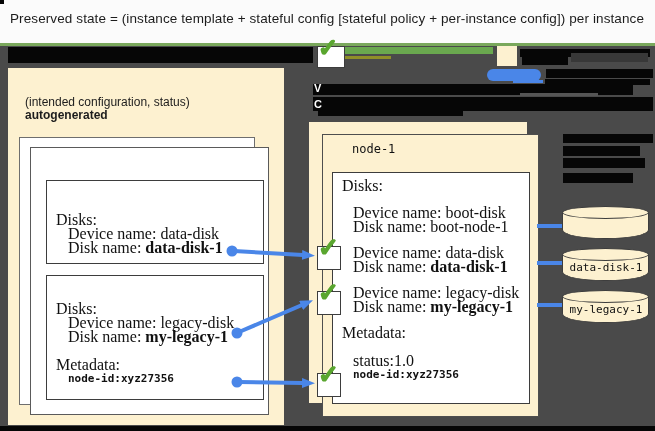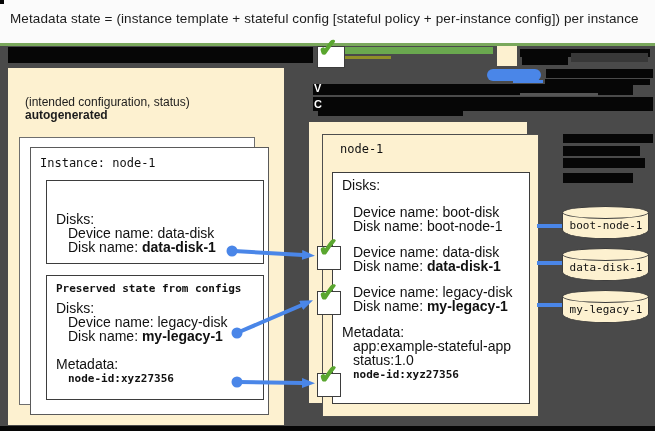--- a/index.html
+++ b/index.html
@@ -20,21 +20,21 @@
   .bar-midgray{background:#555555;}
   
   .cream{background:#fdf1d0;}
   .left-panel{left:8px;top:68px;width:276px;height:357px;}
   .sans-b{font-size:12px;font-weight:bold;color:#1c1c1c;line-height:13px;}
   .sans-r{font-size:12px;color:#1c1c1c;line-height:13px;}
   .whitebox{background:#ffffff;}
   .backbox{border:1px solid #6e6e6e;}
   .frontbox{border:1px solid #5a5a5a;}
   .innerbox{background:#ffffff;border:1.5px solid #3d3d3d;}
-  .mono{font-family:Liberation Sans, sans-serif;font-size:14px;line-height:13px;color:#111;white-space:pre;}
+  .mono{font-family:Liberation Serif, serif;font-size:16px;line-height:13px;color:#111;white-space:pre;}
   .mono-b{font-family:"DejaVu Sans Mono", monospace;font-size:11px;line-height:13px;font-weight:bold;color:#111;white-space:pre;}
   .mono-lg{font-family:"DejaVu Sans Mono", monospace;font-size:12px;line-height:14px;color:#111;white-space:pre;}
   
   .rp-back{left:309px;top:122px;width:218px;height:281px;}
   .rp-front{left:322px;top:134px;width:215px;height:281px;border:1px solid #4e4e4e;}
   
   .cb{background:#ffffff;border:1.5px solid #3d3d3d;}
   .check{
     position:absolute;left:0px;top:-12px;
     font-size:25px;font-weight:bold;color:#5aa62f;
@@ -57,21 +57,21 @@
   .olive{background:#8f8f28;}
   .greenbar{background:#6aa84f;}
   svg.overlay{position:absolute;left:0;top:0;pointer-events:none;}
 </style>
 </head>
 <body>
 
 <div id="canvas">
 
   <div class="abs titlebar"></div>
-  <div class="abs title-text">Metadata state = (instance template + stateful config [stateful policy + per-instance config]) per instance</div>
+  <div class="abs title-text">Preserved state = (instance template + stateful config [stateful policy + per-instance config]) per instance</div>
   <div class="abs green-rule"></div>
   <div class="abs corner-mark"></div>
 
   <div class="abs bar" style="left:8px;top:47px;width:305px;height:16px;"></div>
   <div class="abs greenbar" style="left:343px;top:47px;width:150px;height:7px;"></div>
   <div class="abs olive" style="left:345px;top:56px;width:46px;height:3px;"></div>
   <div class="abs cream" style="left:497px;top:46px;width:20px;height:20px;"></div>
   <div class="abs bar" style="left:520px;top:49px;width:130px;height:8px;"></div>
   <div class="abs bar-gray" style="left:571px;top:53px;width:77px;height:9px;"></div>
   <div class="abs bar" style="left:522px;top:56px;width:46px;height:9px;"></div>
@@ -90,59 +90,55 @@
   <div class="abs bar" style="left:563px;top:146px;width:77px;height:10px;"></div>
   <div class="abs bar" style="left:563px;top:158px;width:82px;height:10px;"></div>
   <div class="abs bar" style="left:563px;top:173px;width:70px;height:10px;"></div>
 
   <div class="abs cream left-panel"></div>
   <div class="abs sans-r" style="left:25px;top:96px;text-align:right;">(intended configuration, status)</div>
   <div class="abs sans-b" style="left:25px;top:109px;">autogenerated</div>
 
   <div class="abs whitebox backbox" style="left:19px;top:137px;width:234px;height:266px;"></div>
   <div class="abs whitebox frontbox" style="left:30px;top:147px;width:237px;height:266px;"></div>
-  <div class="abs mono-lg" style="left:40px;top:156px;">Instance: node-1</div>
 
   <div class="abs innerbox" style="left:46px;top:180px;width:216px;height:82px;"></div>
   <div class="abs mono" style="left:56px;top:213px;">Disks:</div>
   <div class="abs mono" style="left:68px;top:227px;">Device name: data-disk</div>
   <div class="abs mono" style="left:68px;top:241px;"><span>Disk name: </span><b>data-disk-1</b></div>
 
   <div class="abs innerbox" style="left:46px;top:275px;width:216px;height:123px;"></div>
-  <div class="abs mono-b" style="left:56px;top:282px;">Preserved state from configs</div>
   <div class="abs mono" style="left:56px;top:302px;">Disks:</div>
   <div class="abs mono" style="left:68px;top:316px;">Device name: legacy-disk</div>
   <div class="abs mono" style="left:68px;top:330px;"><span>Disk name: </span><b>my-legacy-1</b></div>
   <div class="abs mono" style="left:56px;top:358px;">Metadata:</div>
   <div class="abs mono-b" style="left:68px;top:372px;">node-id:xyz27356</div>
 
   <div class="abs cream rp-back"></div>
   <div class="abs cream rp-front"></div>
-  <div class="abs mono-lg" style="left:340px;top:142px;">node-1</div>
+  <div class="abs mono-lg" style="left:352px;top:142px;">node-1</div>
   <div class="abs innerbox" style="left:332px;top:172px;width:196px;height:230px;"></div>
   <div class="abs mono" style="left:342px;top:179px;">Disks:</div>
   <div class="abs mono" style="left:353px;top:206px;">Device name: boot-disk</div>
   <div class="abs mono" style="left:353px;top:220px;">Disk name: boot-node-1</div>
   <div class="abs mono" style="left:353px;top:246px;">Device name: data-disk</div>
   <div class="abs mono" style="left:353px;top:260px;"><span>Disk name: </span><b>data-disk-1</b></div>
   <div class="abs mono" style="left:353px;top:286px;">Device name: legacy-disk</div>
   <div class="abs mono" style="left:353px;top:300px;"><span>Disk name: </span><b>my-legacy-1</b></div>
   <div class="abs mono" style="left:342px;top:326px;">Metadata:</div>
-  <div class="abs mono" style="left:353px;top:340px;">app:example-stateful-app</div>
   <div class="abs mono" style="left:353px;top:354px;">status:1.0</div>
   <div class="abs mono-b" style="left:353px;top:368px;">node-id:xyz27356</div>
 
   <div class="abs stub" style="left:537px;top:224px;width:26px;"></div>
   <div class="abs stub" style="left:537px;top:261px;width:26px;"></div>
   <div class="abs stub" style="left:537px;top:303px;width:26px;"></div>
 
   <div class="abs cyl" style="left:562px;top:206px;">
     <div class="cyl-body"></div>
     <div class="cyl-top"></div>
-    <div class="cyl-label">boot-node-1</div>
   </div>
   <div class="abs cyl" style="left:562px;top:248px;">
     <div class="cyl-body"></div>
     <div class="cyl-top"></div>
     <div class="cyl-label">data-disk-1</div>
   </div>
   <div class="abs cyl" style="left:562px;top:290px;">
     <div class="cyl-body"></div>
     <div class="cyl-top"></div>
     <div class="cyl-label">my-legacy-1</div>

